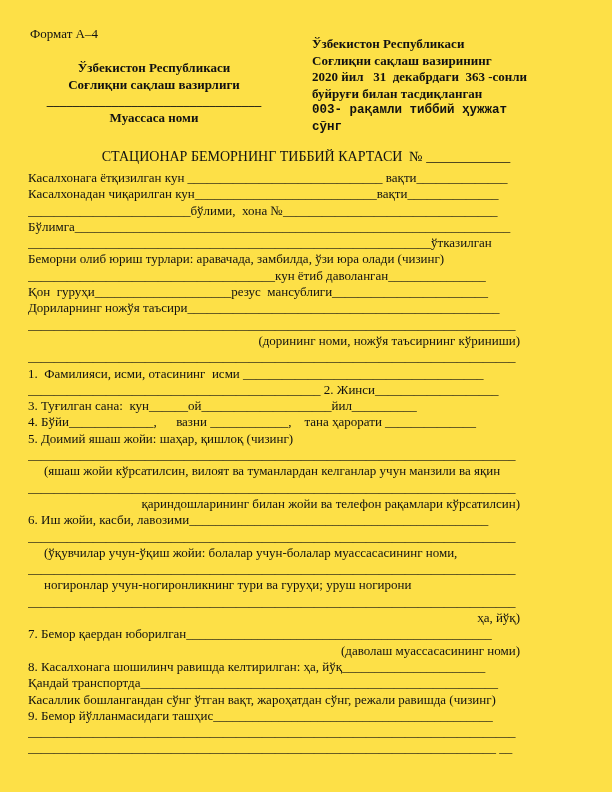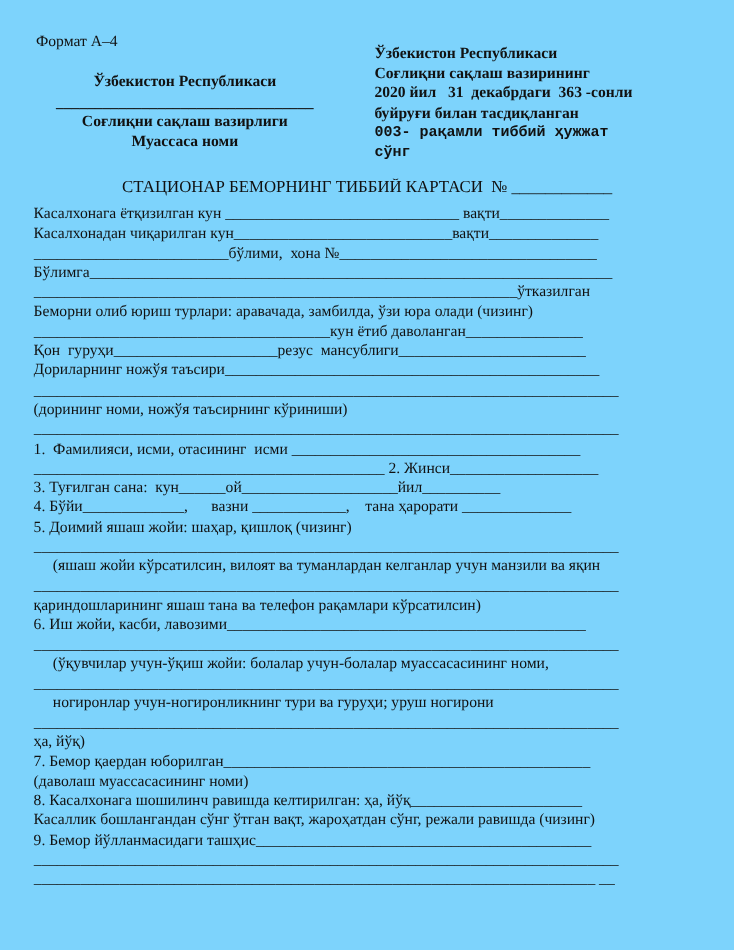--- a/index.html
+++ b/index.html
@@ -1,54 +1,54 @@
 <!DOCTYPE html>
 <html><head>
 <meta charset="utf-8">
 <style>
   html,body{margin:0;padding:0}
   body{
     width:612px;height:792px;background:#ffffff;
     font-family:"Liberation Serif", serif;color:#111;
   }
-  .page{position:relative;width:612px;height:792px;overflow:hidden;background:#7dd3fc}
+  .page{position:relative;width:612px;height:792px;overflow:hidden;background:#fde047}
   .format-label{position:absolute;top:26px;left:30px;font-size:13px;white-space:pre}
   .header-left{
     position:absolute;top:60px;left:36px;width:236px;
     text-align:center;font-weight:700;font-size:13px;line-height:16.5px;
   }
   .header-right{
     position:absolute;top:36px;left:312px;width:268px;
     font-weight:700;font-size:13px;line-height:16.5px;
   }
   .hl-line,.hr-line{white-space:pre;overflow:hidden}
   .hr-line.sans{font-family:Liberation Mono, monospace;font-size:12.5px}
   .doc-title{
     position:absolute;top:149px;left:28px;width:556px;
     text-align:center;font-weight:400;font-size:14px;white-space:pre;overflow:hidden;
   }
   .doc-body{
     position:absolute;top:170px;left:28px;width:492px;
     font-size:13px;line-height:16.3px;
   }
   .ln{white-space:pre;overflow:hidden;height:16.3px}
-  .ln.c{text-align:left}
+  .ln.c{text-align:right}
   .ln.ind{padding-left:16px;width:476px}
 </style>
 </head>
 <body>
 
 <div class="page">
 
   <div class="format-label">Формат А–4</div>
 
   <div class="header-left">
     <div class="hl-line">Ўзбекистон Республикаси</div>
+    <div class="hl-line">Соғлиқни сақлаш вазирлиги</div>
     <div class="hl-line">_________________________________</div>
-    <div class="hl-line">Соғлиқни сақлаш вазирлиги</div>
     <div class="hl-line">Муассаса номи</div>
   </div>
 
   <div class="header-right">
     <div class="hr-line">Ўзбекистон Республикаси</div>
     <div class="hr-line">Соғлиқни сақлаш вазирининг</div>
     <div class="hr-line">2020 йил   31  декабрдаги  363 -сонли</div>
     <div class="hr-line">буйруғи билан тасдиқланган</div>
     <div class="hr-line sans">003- рақамли тиббий ҳужжат</div>
     <div class="hr-line sans">сўнг</div>
@@ -70,30 +70,31 @@
     <div class="ln c">(дорининг номи, ножўя таъсирнинг кўриниши)</div>
     <div class="ln">___________________________________________________________________________</div>
     <div class="ln">1.  Фамилияси, исми, отасининг  исми _____________________________________</div>
     <div class="ln">_____________________________________________ 2. Жинси___________________</div>
     <div class="ln">3. Туғилган сана:  кун______ой____________________йил__________</div>
     <div class="ln">4. Бўйи_____________,      вазни ____________,    тана ҳарорати ______________</div>
     <div class="ln">5. Доимий яшаш жойи: шаҳар, қишлоқ (чизинг)</div>
     <div class="ln">___________________________________________________________________________</div>
     <div class="ln ind">(яшаш жойи кўрсатилсин, вилоят ва туманлардан келганлар учун манзили ва яқин</div>
     <div class="ln">___________________________________________________________________________</div>
-    <div class="ln c">қариндошларининг яшаш тана ва телефон рақамлари кўрсатилсин)</div>
+    <div class="ln c">қариндошларининг билан жойи ва телефон рақамлари кўрсатилсин)</div>
     <div class="ln">6. Иш жойи, касби, лавозими______________________________________________</div>
     <div class="ln">___________________________________________________________________________</div>
     <div class="ln ind">(ўқувчилар учун-ўқиш жойи: болалар учун-болалар муассасасининг номи,</div>
     <div class="ln">___________________________________________________________________________</div>
     <div class="ln ind">ногиронлар учун-ногиронликнинг тури ва гуруҳи; уруш ногирони</div>
     <div class="ln">___________________________________________________________________________</div>
     <div class="ln c">ҳа, йўқ)</div>
     <div class="ln">7. Бемор қаердан юборилган_______________________________________________</div>
     <div class="ln c">(даволаш муассасасининг номи)</div>
     <div class="ln">8. Касалхонага шошилинч равишда келтирилган: ҳа, йўқ______________________</div>
+    <div class="ln">Қандай транспортда_______________________________________________________</div>
     <div class="ln">Касаллик бошлангандан сўнг ўтган вақт, жароҳатдан сўнг, режали равишда (чизинг)</div>
     <div class="ln">9. Бемор йўлланмасидаги ташҳис___________________________________________</div>
     <div class="ln">___________________________________________________________________________</div>
     <div class="ln">________________________________________________________________________ __</div>
   </div>
 
 </div>
 
 </body></html>

